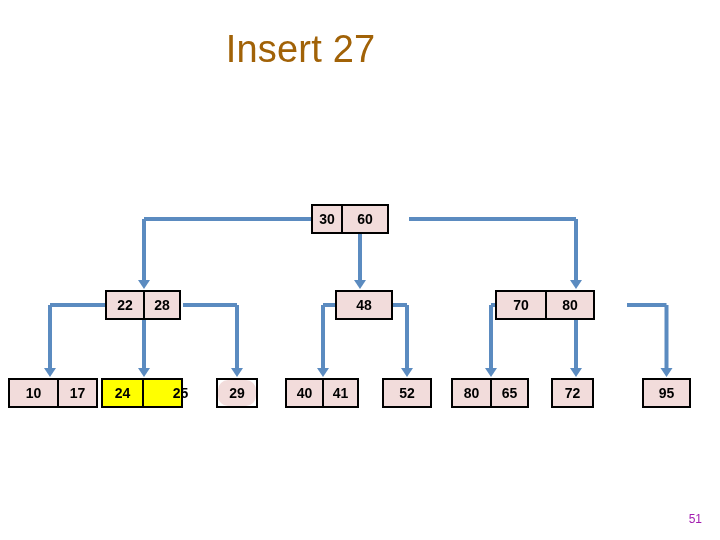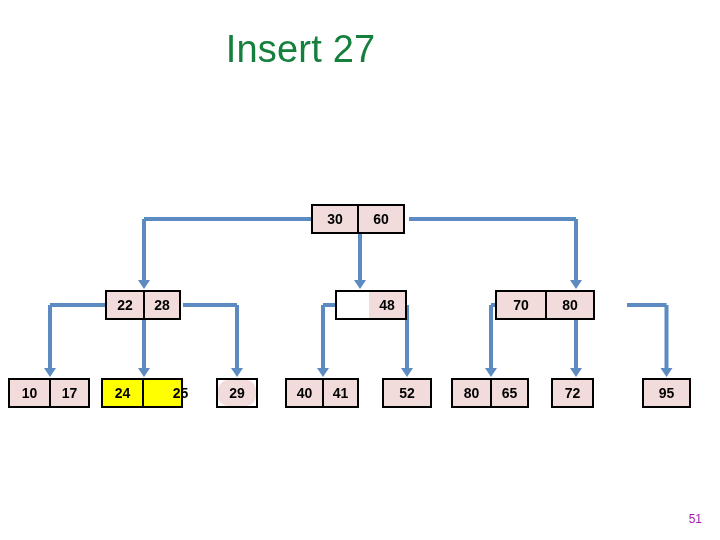--- a/index.html
+++ b/index.html
@@ -25,21 +25,21 @@
 
   
   #slide-title {
     position: absolute;
     left: 0;
     top: 28px;
     width: 601px;
     text-align: center;
     font-size: 38px;
     font-weight: 400;
-    color: #15803d;
+    color: #a16207;
     letter-spacing: 0.2px;
     line-height: 1.15;
   }
 
   
   #connectors {
     position: absolute;
     left: 0;
     top: 0;
     width: 720px;
@@ -119,36 +119,36 @@
       <polygon points="485,368 497,368 491,377" fill="#5b8bc0"></polygon>
       <line x1="576" y1="320" x2="576" y2="369" stroke="#5b8bc0" stroke-width="4" stroke-linecap="butt"></line>
       <polygon points="570,368 582,368 576,377" fill="#5b8bc0"></polygon>
       <line x1="627" y1="305" x2="666.5" y2="305" stroke="#5b8bc0" stroke-width="4" stroke-linecap="butt"></line>
       <line x1="666.5" y1="305" x2="666.5" y2="369" stroke="#5b8bc0" stroke-width="4" stroke-linecap="butt"></line>
       <polygon points="660.5,368 672.5,368 666.5,377" fill="#5b8bc0"></polygon>
     </svg>
 
   <div id="nodes-layer">
       <div class="node" style="left: 311px; top: 204px;">
-        <div class="cell" style="width: 44px;">30</div>
+        <div class="cell" style="width: 28px;">30</div>
         <div class="cell" style="width: 46px;">60</div>
       </div>
       <div class="node" style="left: 105px; top: 290px;">
         <div class="cell" style="width: 36px;">22</div>
         <div class="cell" style="width: 36px;">28</div>
       </div>
       <div class="node" style="left: 335px; top: 290px;">
-        <div class="cell" style="width: 36px; margin-left: 32px;">48</div>
+        <div class="cell" style="width: 54px;">48</div>
       </div>
       <div class="node" style="left: 495px; top: 290px;">
         <div class="cell" style="width: 48px;">70</div>
         <div class="cell" style="width: 48px;">80</div>
       </div>
       <div class="node" style="left: 8px; top: 378px;">
-        <div class="cell" style="width: 39px;">10</div>
+        <div class="cell" style="width: 47px;">10</div>
         <div class="cell" style="width: 39px;">17</div>
       </div>
       <div class="node highlight" style="left: 101px; top: 378px;">
         <div class="cell" style="width: 39px;">24</div>
         <div class="cell" style="width: 39px; padding-left: 36px;">25</div>
       </div>
       <div class="node" style="left: 216px; top: 378px;">
         <div class="cell" style="width: 38px; border-radius: 10px;">29</div>
       </div>
       <div class="node" style="left: 285px; top: 378px;">

